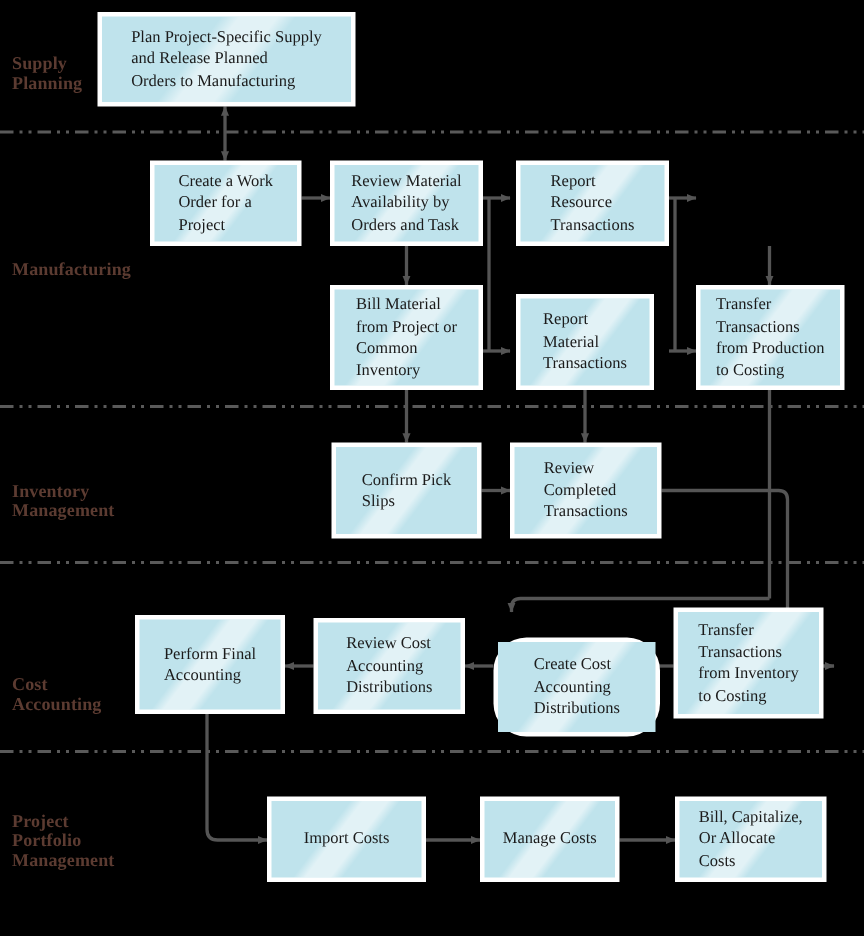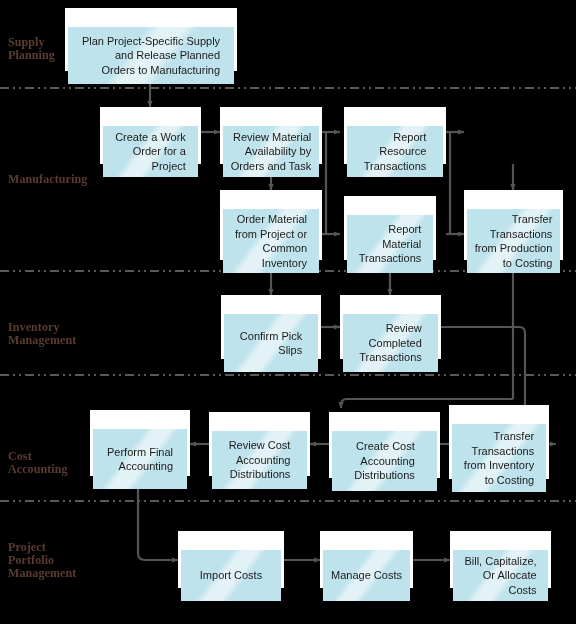--- a/index.html
+++ b/index.html
@@ -39,38 +39,37 @@
     padding: 3px;
     box-sizing: border-box;
   }
   .node-inner {
     width: 100%;
     height: 100%;
     box-sizing: border-box;
     display: flex;
     align-items: center;
     justify-content: center;
-    text-align: right;
+    text-align: left;
     color: #1b1b1b;
-    font-family: Liberation Sans, sans-serif;
+    font-family: Liberation Serif, serif;
     font-size: 11px;
     line-height: 14.5px;
     padding: 2px 4px;
     box-sizing: border-box;
     background:
       linear-gradient(127deg,
         rgba(255,255,255,0) 0%,
         rgba(255,255,255,0) 38%,
         rgba(255,255,255,0.55) 44%,
         rgba(255,255,255,0.55) 56%,
         rgba(255,255,255,0) 62%,
         rgba(255,255,255,0) 100%),
       #bfe3ec;
     white-space: pre-line;
-    margin-top: 16px;
   }
 </style>
 </head>
 <body>
 
 <div id="canvas">
 
   <svg id="svg-layer" viewBox="0 0 576 624" width="576" height="624">
     <defs>
       <marker id="arrow" markerWidth="7" markerHeight="7" refX="6.2" refY="3" orient="auto" markerUnits="userSpaceOnUse">
@@ -162,21 +161,21 @@
   </div>
 
   <div class="node" style="left:344px; top:107px; width:102px; height:57px;">
     <div class="node-inner">Report
 Resource
 Transactions</div>
   </div>
 
 
   <div class="node" style="left:220px; top:190px; width:102px; height:70px;">
-    <div class="node-inner">Order Material
+    <div class="node-inner">Bill Material
 from Project or
 Common
 Inventory</div>
   </div>
 
   <div class="node" style="left:344px; top:196px; width:92px;  height:64px;">
     <div class="node-inner">Report
 Material
 Transactions</div>
   </div>
@@ -203,21 +202,21 @@
     <div class="node-inner">Perform Final
 Accounting</div>
   </div>
 
   <div class="node" style="left:209px; top:412px; width:101px; height:64px;">
     <div class="node-inner">Review Cost
 Accounting
 Distributions</div>
   </div>
 
-  <div class="node" style="left:329px; top:412px; width:111px; height:66px;">
+  <div class="node" style="left:329px; top:425px; width:111px; height:66px;border-radius:22px;">
     <div class="node-inner">Create Cost
 Accounting
 Distributions</div>
   </div>
 
   <div class="node" style="left:449px; top:405px; width:100px; height:74px;">
     <div class="node-inner">Transfer
 Transactions
 from Inventory
 to Costing</div>

